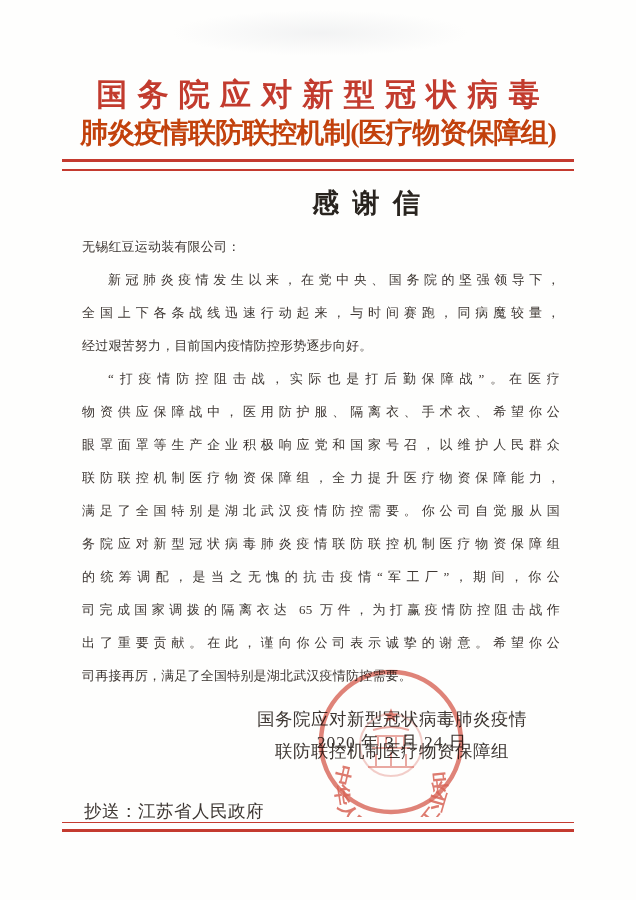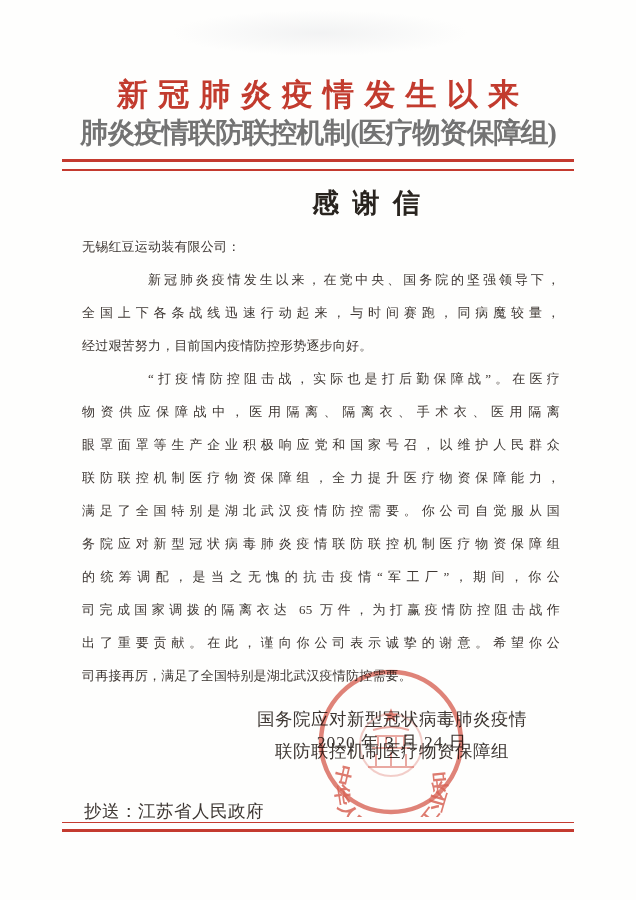--- a/index.html
+++ b/index.html
@@ -22,21 +22,21 @@
     text-align:center;font-weight:bold;
     font-size:31px;line-height:34px;
     letter-spacing:0.33em;text-indent:0.33em;
     color:#c23b2e;
   }
   .lh2{
     position:absolute;top:114px;left:0;width:636px;
     text-align:center;font-weight:bold;
     font-size:28px;line-height:38px;
     letter-spacing:-1px;
-    color:#737373;
+    color:#c2410c;
   }
   .rule-head{
     position:absolute;top:159px;left:62px;width:512px;height:7px;
     border-top:3px solid #c43a2f;
     border-bottom:2px solid #c43a2f;
   }
   
   .doc-title{
     position:absolute;top:188px;left:0;width:636px;
     text-align:center;font-weight:bold;
@@ -45,21 +45,21 @@
     color:#29241f;
     padding-left:48px;
   }
   
   .letter-body{
     position:absolute;top:230px;left:82px;width:478px;
     font-size:13px;line-height:33px;
     letter-spacing:0.2px;
   }
   .line{white-space:normal;}
-  .indent{text-indent:2em;margin-left:40px;}
+  .indent{text-indent:2em;}
   .fill{text-align:justify;text-align-last:justify;}
   
   .sig1{position:absolute;top:706px;left:202px;width:380px;text-align:center;
         font-size:17.5px;line-height:26px;letter-spacing:0.5px;}
   .sig2{position:absolute;top:738px;left:202px;width:380px;text-align:center;
         font-size:17.5px;line-height:26px;letter-spacing:0.5px;}
   .sig-date{position:absolute;top:729px;left:202px;width:380px;text-align:center;
         font-size:17.5px;line-height:26px;letter-spacing:1px;}
   
   .cc-line{position:absolute;top:799px;left:84px;font-size:17.5px;line-height:24px;letter-spacing:0.5px;}
@@ -75,33 +75,33 @@
     pointer-events:none;
   }
 </style>
 </head>
 <body>
 
 <div class="page">
 
   <div class="scan-smudge"></div>
 
-  <div class="lh1">新冠肺炎疫情发生以来</div>
+  <div class="lh1">国务院应对新型冠状病毒</div>
   <div class="lh2">肺炎疫情联防联控机制(医疗物资保障组)</div>
   <div class="rule-head"></div>
 
   <div class="doc-title">感谢信</div>
 
   <div class="letter-body">
     <div class="line">无锡红豆运动装有限公司：</div>
     <div class="line indent fill">新冠肺炎疫情发生以来，在党中央、国务院的坚强领导下，</div>
     <div class="line fill">全国上下各条战线迅速行动起来，与时间赛跑，同病魔较量，</div>
     <div class="line">经过艰苦努力，目前国内疫情防控形势逐步向好。</div>
     <div class="line indent fill">“打疫情防控阻击战，实际也是打后勤保障战”。在医疗</div>
-    <div class="line fill">物资供应保障战中，医用隔离、隔离衣、手术衣、医用隔离</div>
+    <div class="line fill">物资供应保障战中，医用防护服、隔离衣、手术衣、希望你公</div>
     <div class="line fill">眼罩面罩等生产企业积极响应党和国家号召，以维护人民群众</div>
     <div class="line fill">联防联控机制医疗物资保障组，全力提升医疗物资保障能力，</div>
     <div class="line fill">满足了全国特别是湖北武汉疫情防控需要。你公司自觉服从国</div>
     <div class="line fill">务院应对新型冠状病毒肺炎疫情联防联控机制医疗物资保障组</div>
     <div class="line fill">的统筹调配，是当之无愧的抗击疫情“军工厂”，期间，你公</div>
     <div class="line fill">司完成国家调拨的隔离衣达 65 万件，为打赢疫情防控阻击战作</div>
     <div class="line fill">出了重要贡献。在此，谨向你公司表示诚挚的谢意。希望你公</div>
     <div class="line">司再接再厉，满足了全国特别是湖北武汉疫情防控需要。</div>
   </div>
 

